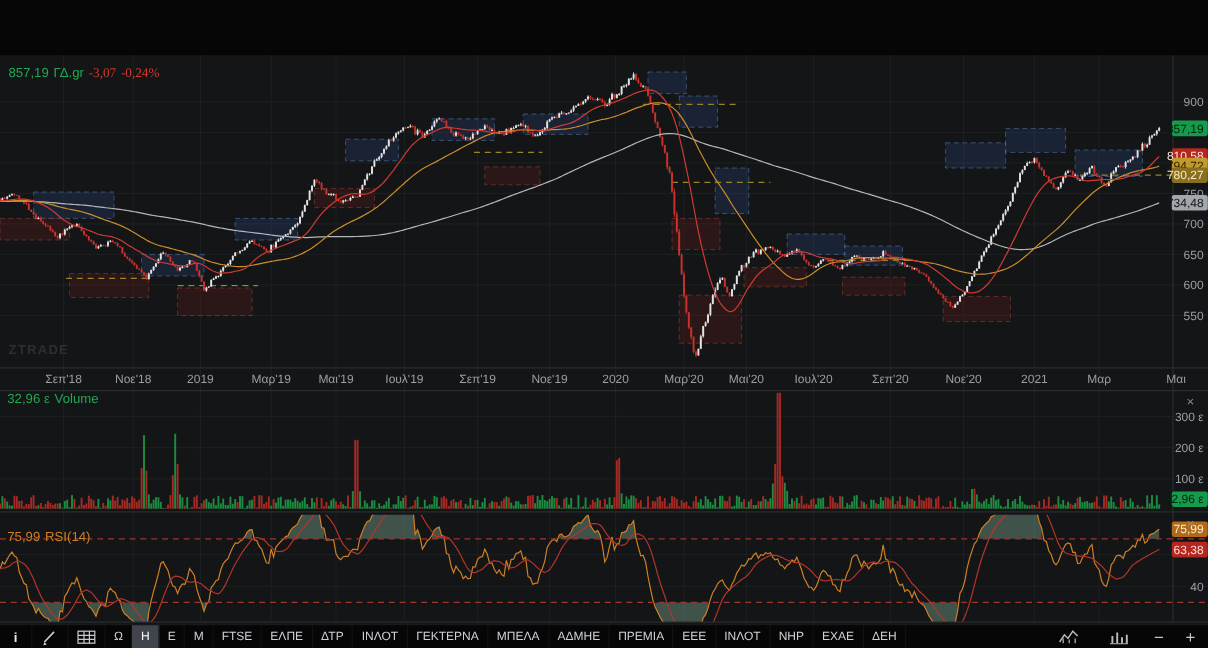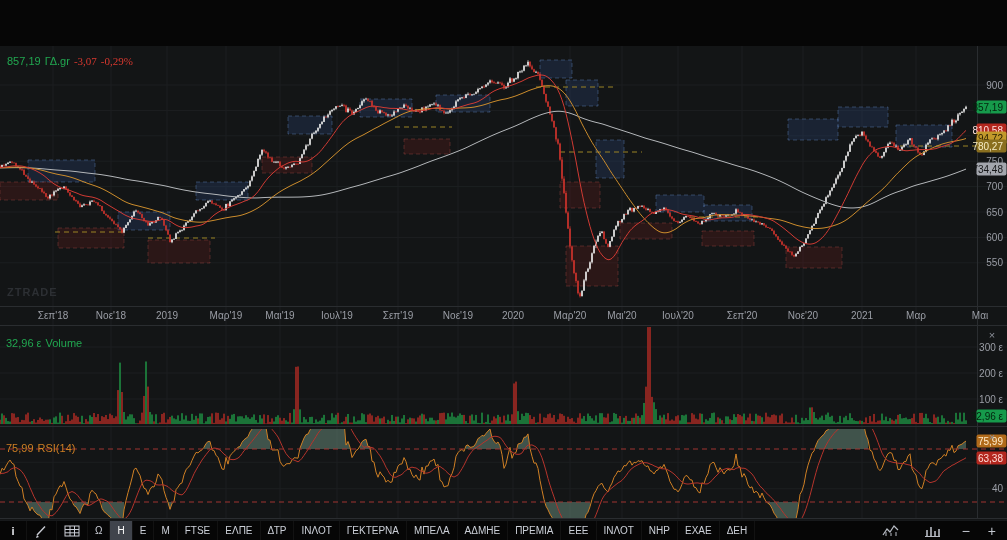--- a/index.html
+++ b/index.html
@@ -1638,24 +1638,24 @@
         <rect x="976.5" y="409.5" width="30" height="13" rx="2" fill="#169a4b"></rect>
         <text x="1003" y="419.5" text-anchor="end" font-size="10" fill="#04230e">32,96 ε</text>
         <rect x="976.5" y="434.5" width="30" height="13" rx="2" fill="#b06a1a"></rect>
         <text x="1003" y="444.5" text-anchor="end" font-size="10" fill="#ffeccb">75,99</text>
         <rect x="976.5" y="451.5" width="30" height="13" rx="2" fill="#b3271e"></rect>
         <text x="1003" y="461.5" text-anchor="end" font-size="10" fill="#ffdbd6">63,38</text>
       </g>
     </svg>
 
   <div class="legend" style="left:7px;top:55px">
-    <span class="grn">857,19</span><span class="grn">ΓΔ.gr</span><span class="red">-3,07</span><span class="red">-0,29%</span>
+    <span class="grn">857,19</span><span class="grn">ΓΔ.gr</span><span class="red">-3,07</span><span class="red">-0,24%</span>
   </div>
 
-  <div class="legend" style="left:6px;top:337px">
+  <div class="legend" style="left:6px;top:327px">
     <span class="grn">32,96 ε</span><span class="grn">Volume</span>
   </div>
 
   <div class="legend" style="left:6px;top:442px">
     <span class="org">75,99</span><span class="org">RSI(14)</span>
   </div>
 
   <div class="watermark">ZTRADE</div>
 
   <div class="pane-close" style="left:985px;top:328px">×</div>

